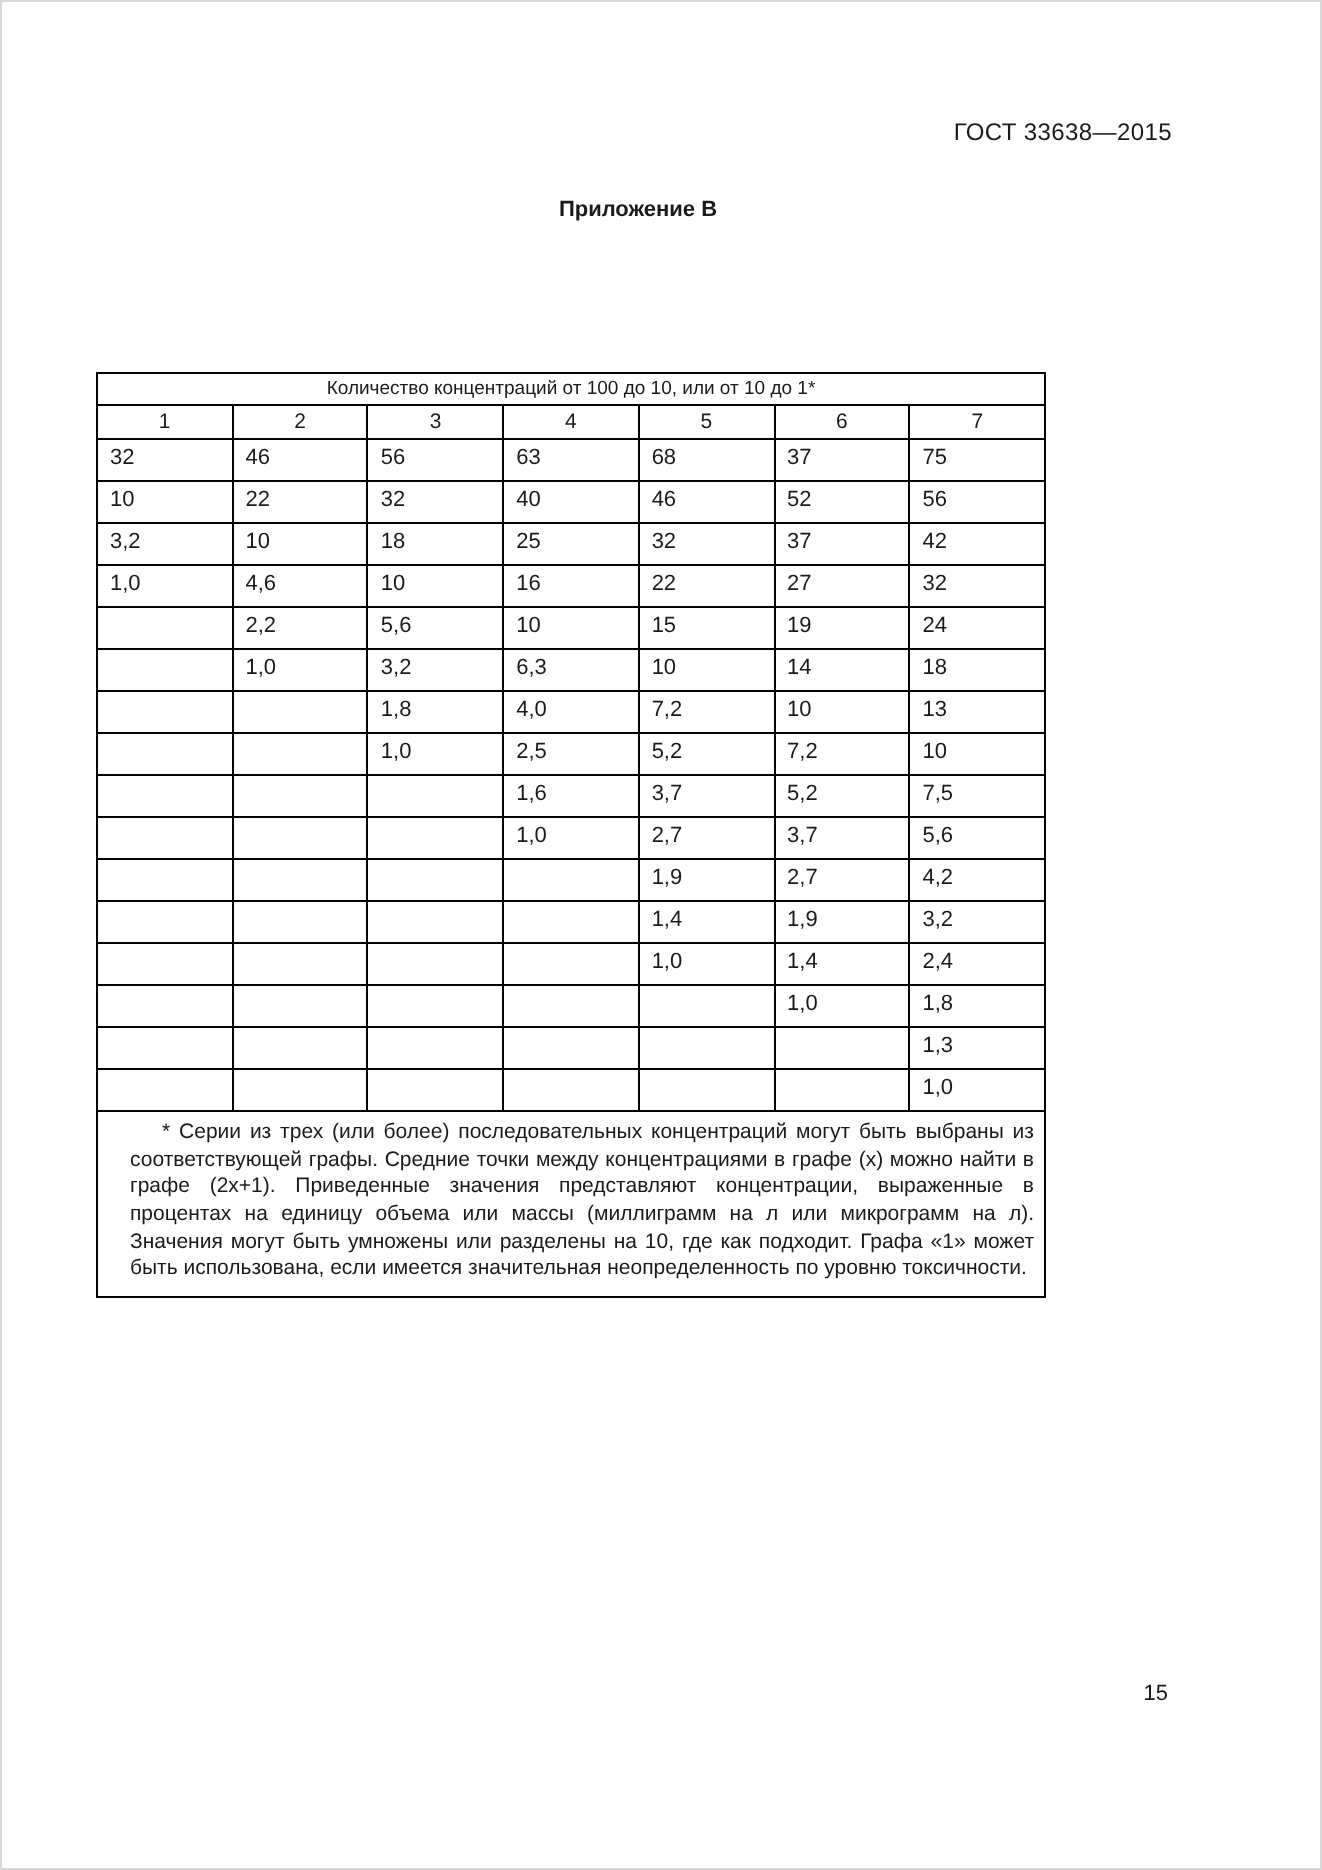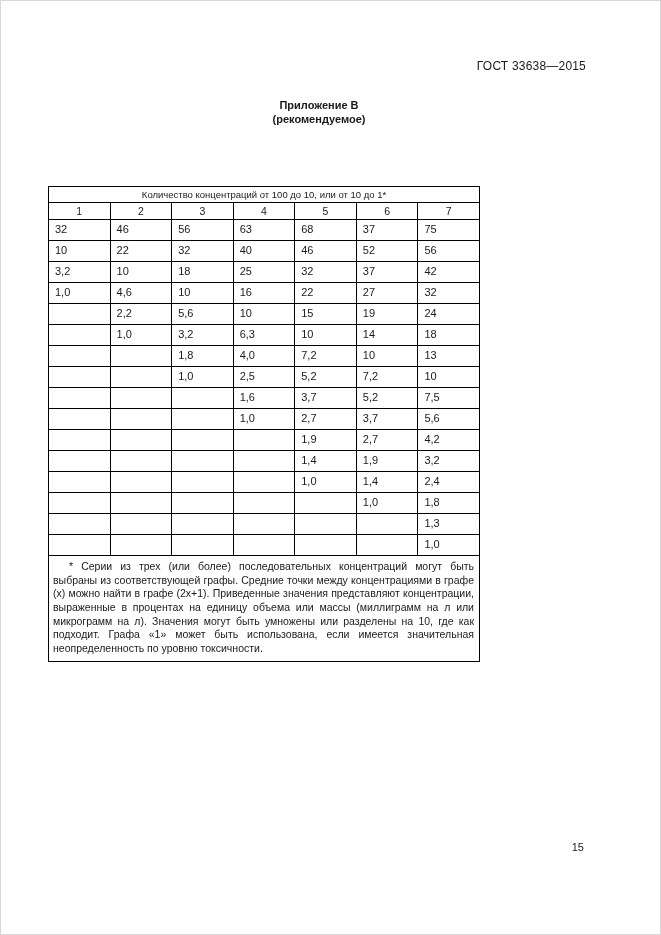--- a/index.html
+++ b/index.html
@@ -42,21 +42,21 @@
     left: 47px;
     right: 70px;
     text-align: center;
     font-size: 12px;
     font-weight: bold;
   }
   table.conc {
     position: absolute;
     top: 185px;
     left: 47px;
-    width: 432px;
+    width: 475px;
     border-collapse: collapse;
     table-layout: fixed;
   }
   table.conc td, table.conc th {
     border: 1px solid #000000;
     font-weight: normal;
     vertical-align: top;
   }
   .caption-cell {
     text-align: center;
@@ -71,42 +71,41 @@
   td.datacell {
     padding: 3px 6px 4px 6px;
     height: 13px;
     font-size: 11px;
     text-align: left;
     white-space: nowrap;
     overflow: hidden;
   }
   td.footnote-cell {
     font-size: 10.5px;
-    padding: 4px 5px 6px 4px;
+    padding: 4px 5px 6px 16px;
     line-height: 1.3;
     text-align: justify;
     text-indent: 16px;
   }
   .page-number {
     position: absolute;
     top: 840px;
     right: 76px;
     font-size: 11px;
   }
 </style>
 </head>
 <body>
 
 <div class="page">
 
   <div class="gost-header">ГОСТ 33638—2015</div>
 
   <div class="appendix">
     <div>Приложение В</div>
-    <div>(рекомендуемое)</div>
   </div>
 
 
   <table class="conc">
     <thead>
       <tr>
         <td class="caption-cell" colspan="7">Количество концентраций от 100 до 10, или от 10 до 1*</td>
       </tr>
       <tr id="col-header-row">
           <th class="colhead">1</th>

